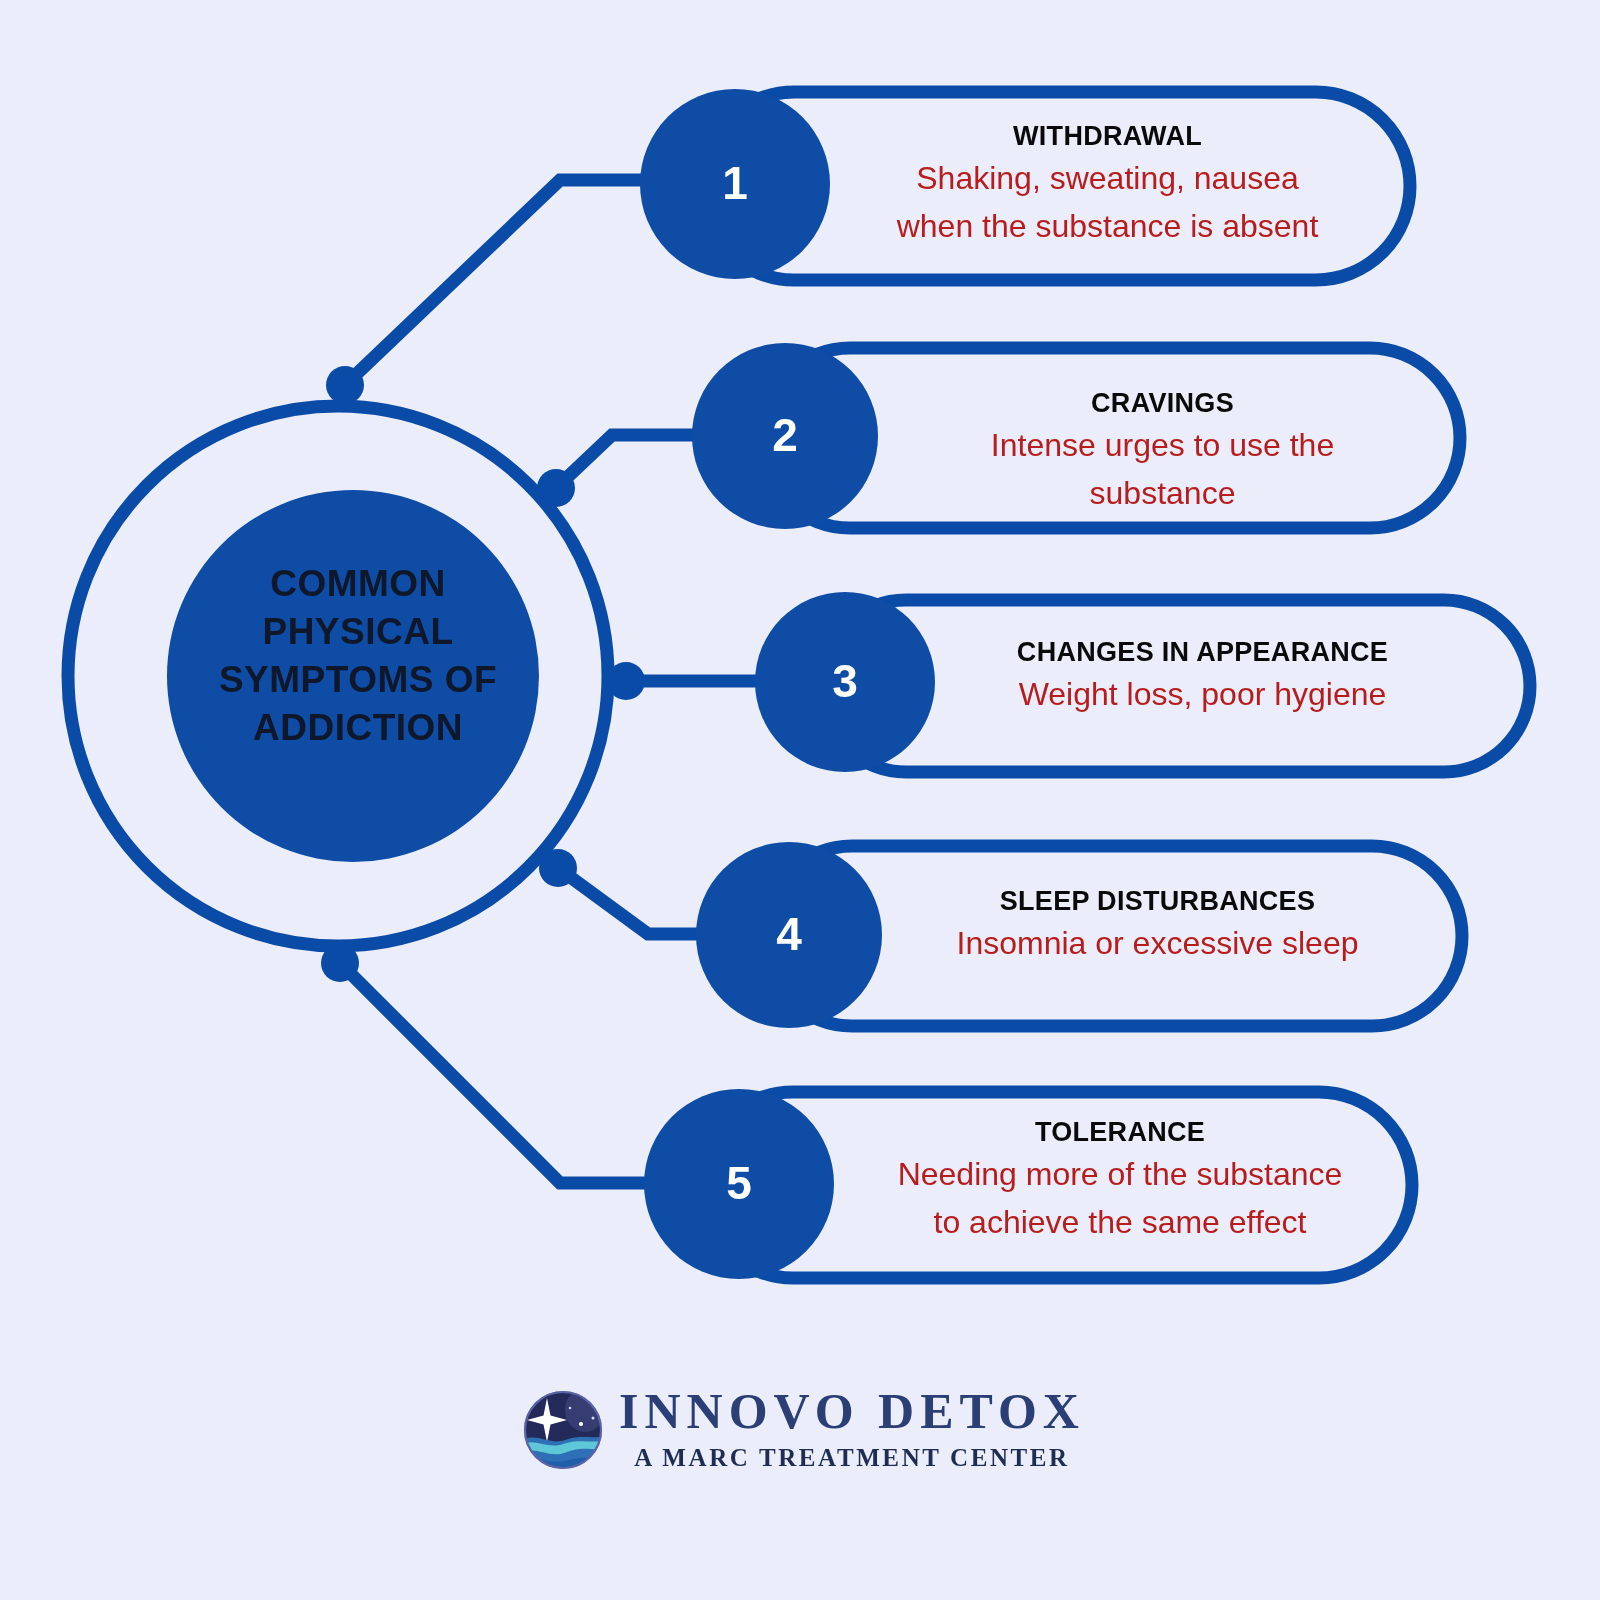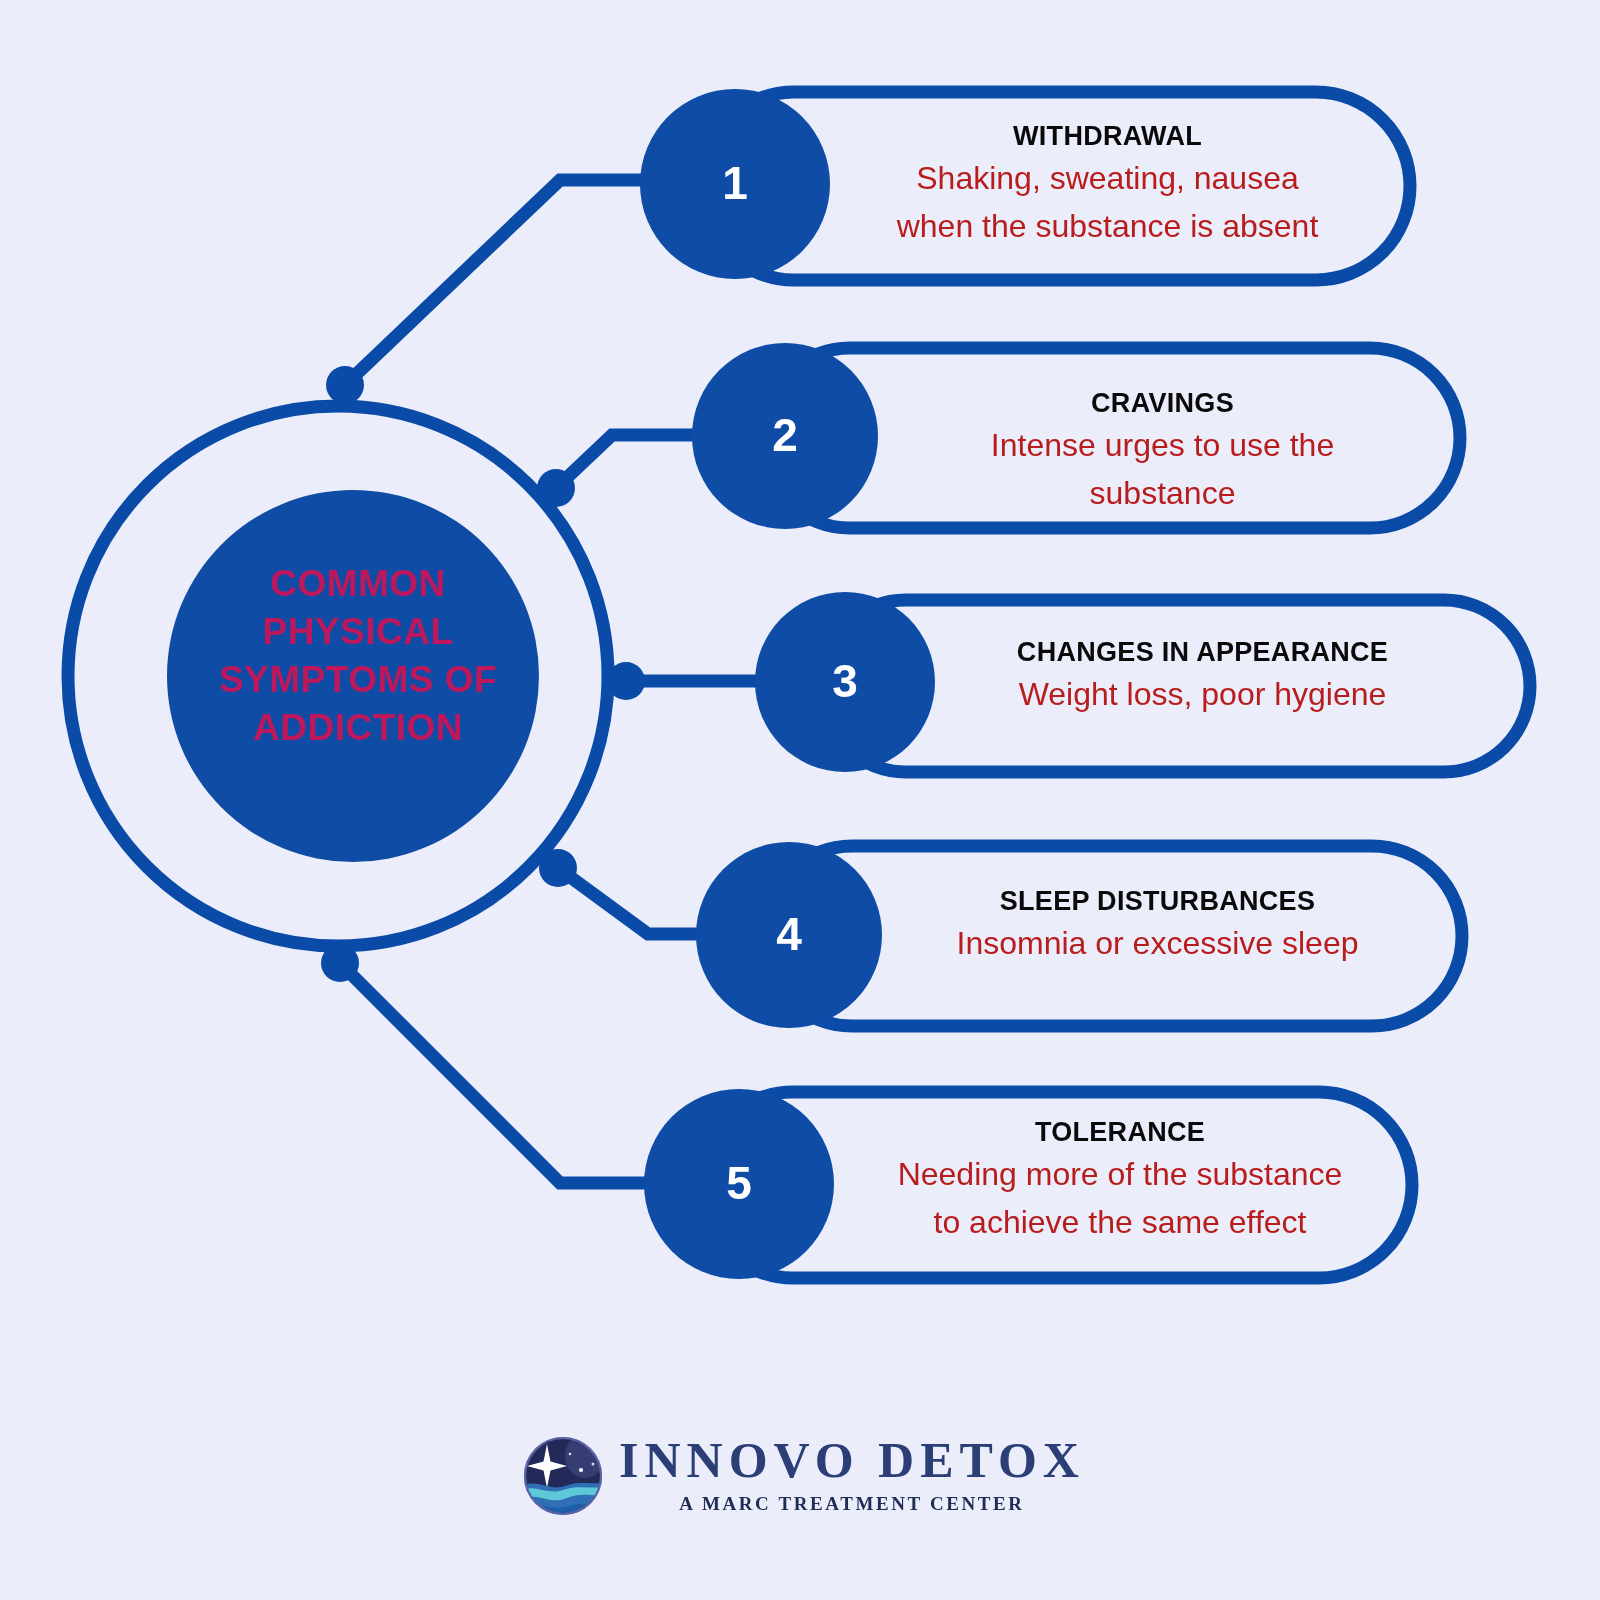--- a/index.html
+++ b/index.html
@@ -24,21 +24,21 @@
     width: 1600px;
     height: 1600px;
   }
   
   .hub-title {
     position: absolute;
     left: 148px;
     top: 560px;
     width: 420px;
     text-align: center;
-    color: #be185d;
+    color: #0f172a;
     font-weight: 700;
     font-size: 37px;
     line-height: 48px;
     letter-spacing: 0.5px;
     text-transform: uppercase;
     white-space: pre-line;
   }
   
   .num {
     position: absolute;
@@ -72,38 +72,37 @@
   
   #footer {
     position: absolute;
     left: 0;
     top: 1380px;
     width: 1600px;
     display: flex;
     align-items: center;
     justify-content: center;
     gap: 8px;
-    margin-top: 46px;
   }
   .logo-words {
     display: flex;
     flex-direction: column;
     align-items: center;
     line-height: 1;
   }
   .logo-name {
     font-family: "Liberation Serif", serif;
     font-size: 50px;
     font-weight: 700;
     letter-spacing: 6px;
     color: #2b3f76;
   }
   .logo-sub {
     font-family: "Liberation Serif", serif;
-    font-size: 19px;
+    font-size: 25px;
     font-weight: 700;
     letter-spacing: 2.6px;
     color: #1f2d55;
     margin-top: 9px;
   }
 </style>
 </head>
 <body>
 
 <div id="canvas">

